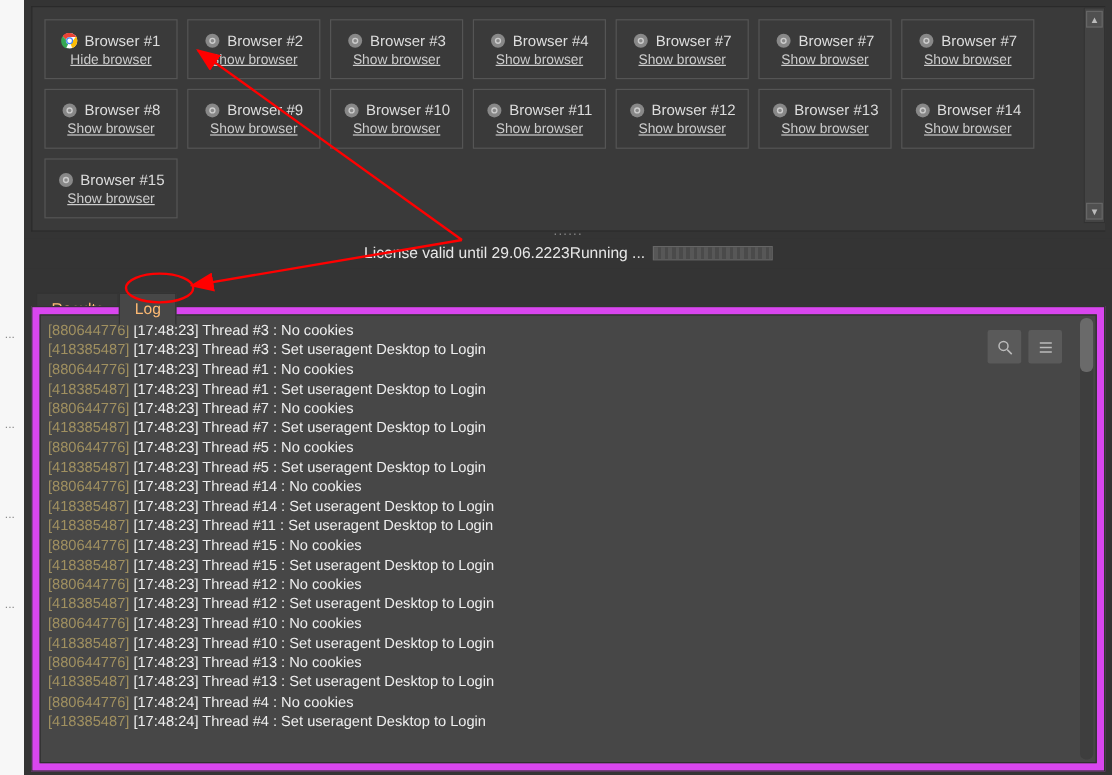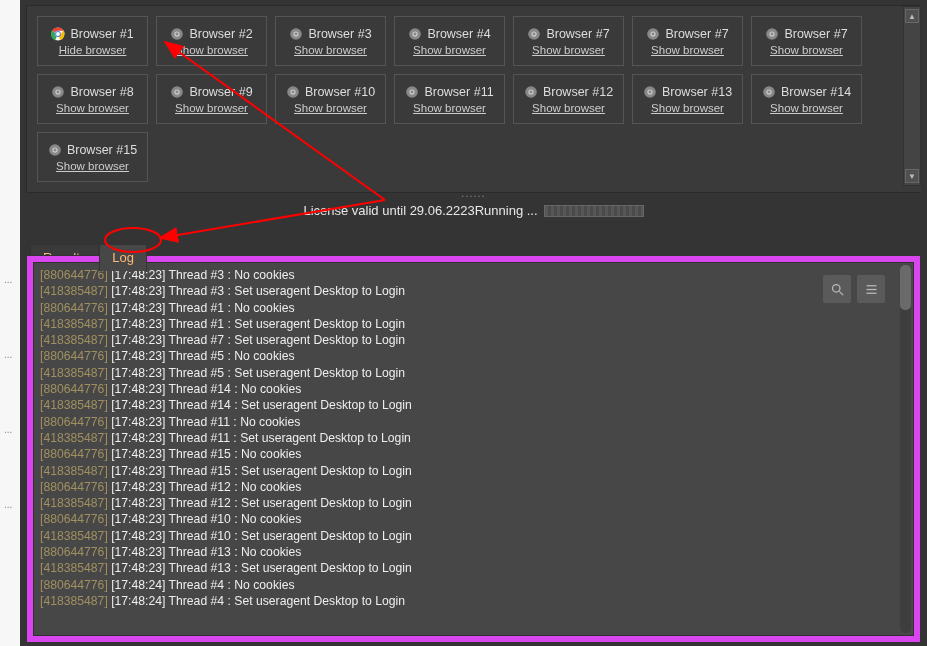--- a/index.html
+++ b/index.html
@@ -423,26 +423,26 @@
               <line x1="4" y1="12" x2="20" y2="12"></line>
               <line x1="4" y1="18" x2="20" y2="18"></line>
             </svg>
         </div>
       </div>
       <div class="log-lines" id="log-lines">
           <div class="log-line"><span class="log-id">[880644776]</span> [17:48:23] Thread #3 : No cookies</div>
           <div class="log-line"><span class="log-id">[418385487]</span> [17:48:23] Thread #3 : Set useragent Desktop to Login</div>
           <div class="log-line"><span class="log-id">[880644776]</span> [17:48:23] Thread #1 : No cookies</div>
           <div class="log-line"><span class="log-id">[418385487]</span> [17:48:23] Thread #1 : Set useragent Desktop to Login</div>
+          <div class="log-line"><span class="log-id">[880644776]</span> [17:48:23] Thread #7 : No cookies</div>
           <div class="log-line"><span class="log-id">[418385487]</span> [17:48:23] Thread #7 : Set useragent Desktop to Login</div>
           <div class="log-line"><span class="log-id">[880644776]</span> [17:48:23] Thread #5 : No cookies</div>
           <div class="log-line"><span class="log-id">[418385487]</span> [17:48:23] Thread #5 : Set useragent Desktop to Login</div>
           <div class="log-line"><span class="log-id">[880644776]</span> [17:48:23] Thread #14 : No cookies</div>
           <div class="log-line"><span class="log-id">[418385487]</span> [17:48:23] Thread #14 : Set useragent Desktop to Login</div>
-          <div class="log-line"><span class="log-id">[880644776]</span> [17:48:23] Thread #11 : No cookies</div>
           <div class="log-line"><span class="log-id">[418385487]</span> [17:48:23] Thread #11 : Set useragent Desktop to Login</div>
           <div class="log-line"><span class="log-id">[880644776]</span> [17:48:23] Thread #15 : No cookies</div>
           <div class="log-line"><span class="log-id">[418385487]</span> [17:48:23] Thread #15 : Set useragent Desktop to Login</div>
           <div class="log-line"><span class="log-id">[880644776]</span> [17:48:23] Thread #12 : No cookies</div>
           <div class="log-line"><span class="log-id">[418385487]</span> [17:48:23] Thread #12 : Set useragent Desktop to Login</div>
           <div class="log-line"><span class="log-id">[880644776]</span> [17:48:23] Thread #10 : No cookies</div>
           <div class="log-line"><span class="log-id">[418385487]</span> [17:48:23] Thread #10 : Set useragent Desktop to Login</div>
           <div class="log-line"><span class="log-id">[880644776]</span> [17:48:23] Thread #13 : No cookies</div>
           <div class="log-line"><span class="log-id">[418385487]</span> [17:48:23] Thread #13 : Set useragent Desktop to Login</div>
           <div class="log-line"><span class="log-id">[880644776]</span> [17:48:24] Thread #4 : No cookies</div>

